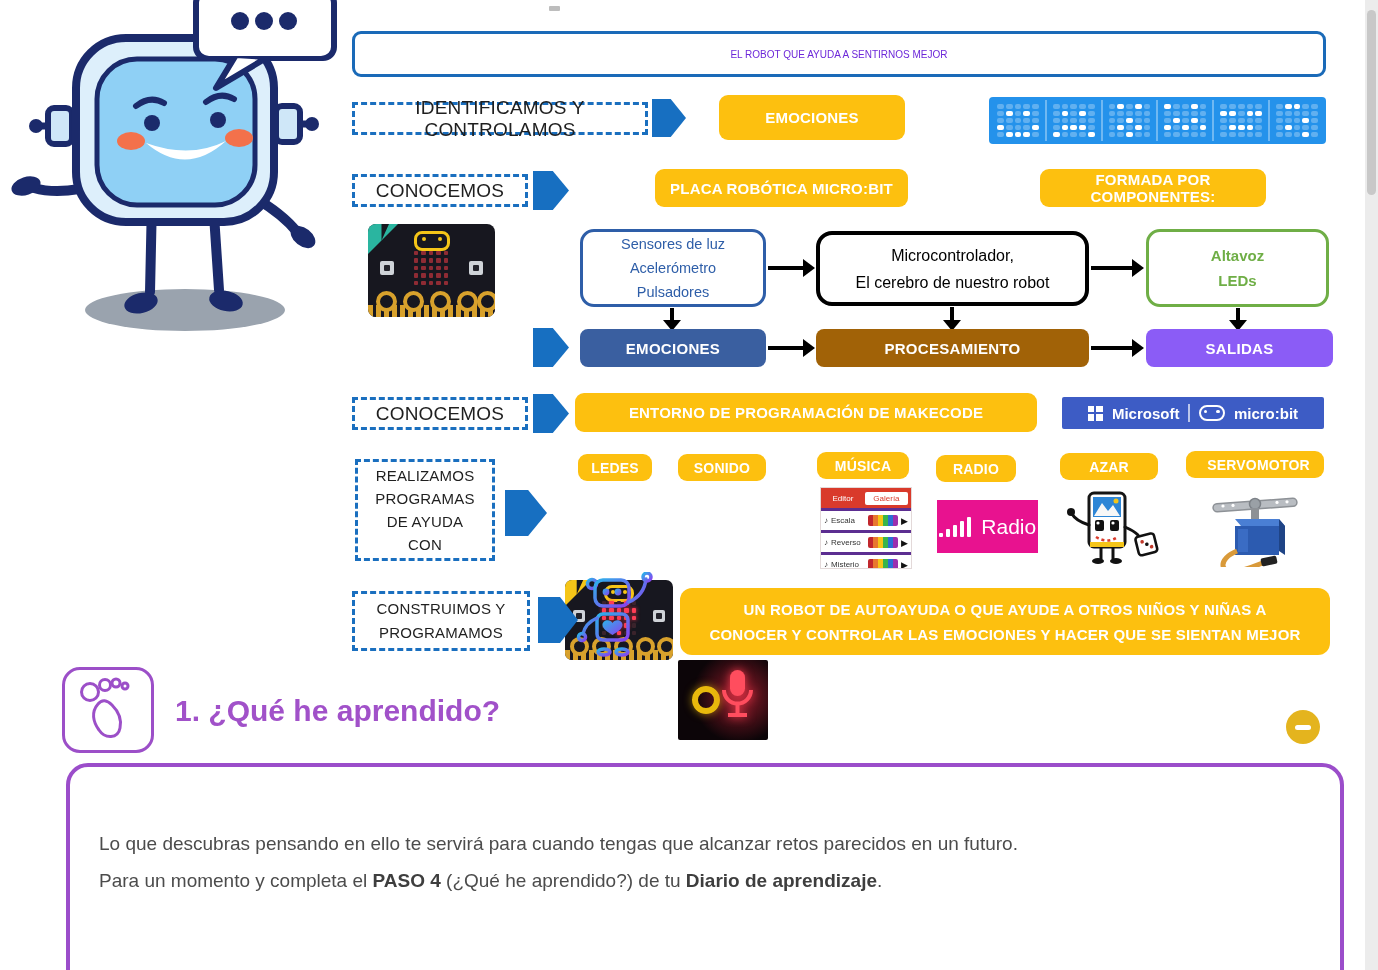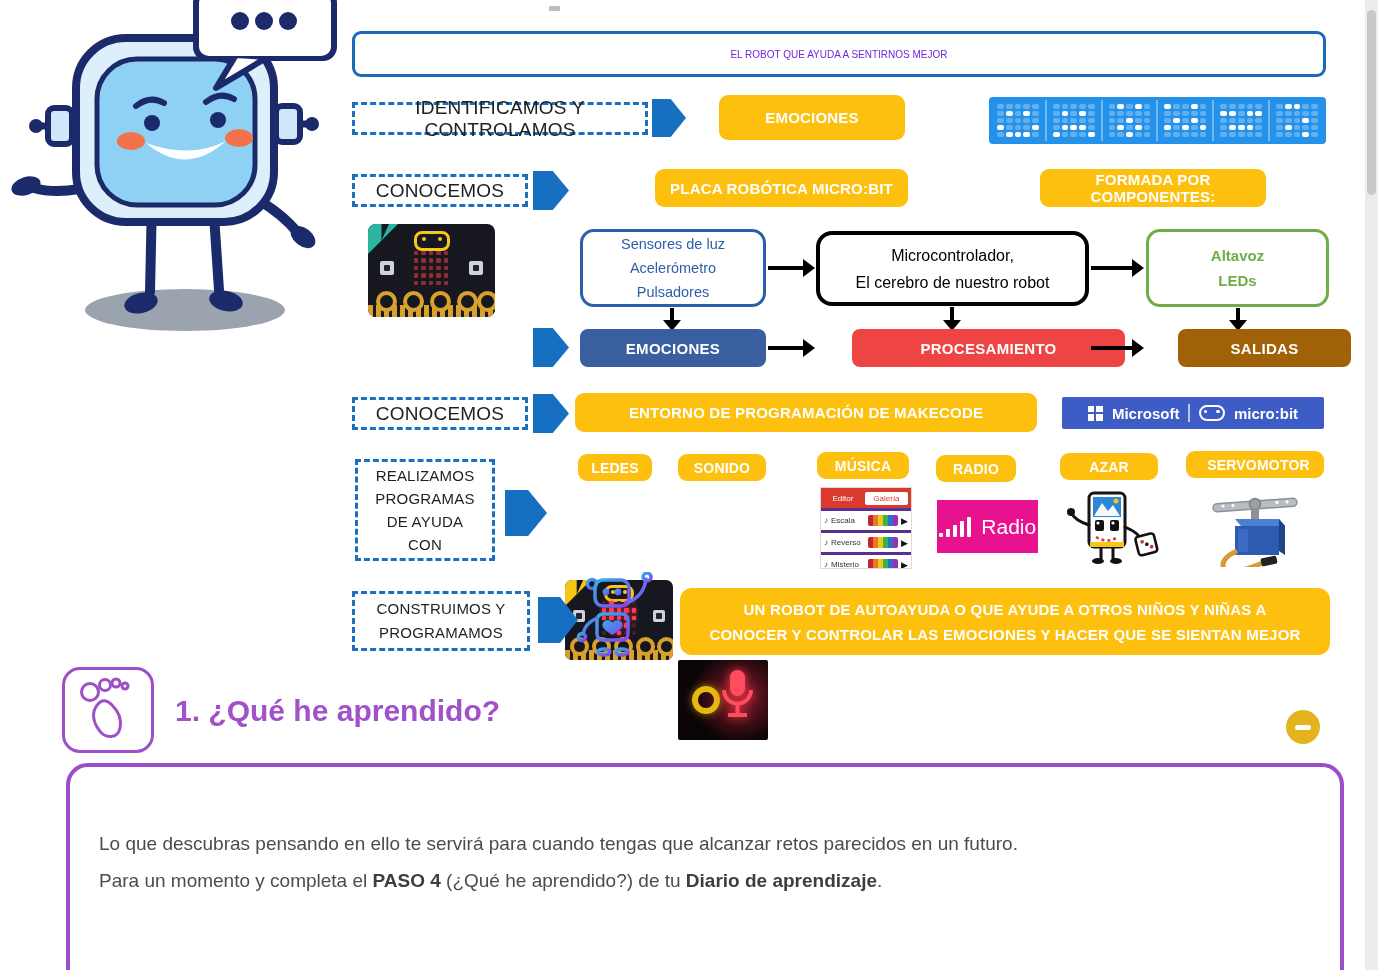--- a/index.html
+++ b/index.html
@@ -387,25 +387,25 @@
   </div>
   <div class="arrow-v" style="left:670px;top:308px;height:13px;"></div>
   <div class="arrow-v" style="left:950px;top:307px;height:14px;"></div>
   <div class="arrow-v" style="left:1236px;top:308px;height:13px;"></div>
 
   <div class="abs pent" style="left:533px;top:328px;width:36px;height:39px;"></div>
   <div class="abs fillbox" style="left:580px;top:329px;width:186px;height:38px;background:#3a5fa0;">
     <span>EMOCIONES</span>
   </div>
   <div class="arrow-h" style="left:768px;top:346px;width:36px;"></div>
-  <div class="abs fillbox" style="left:852px;top:329px;width:273px;height:38px;background:#ef4444;">
+  <div class="abs fillbox" style="left:816px;top:329px;width:273px;height:38px;background:#a16207;">
     <span>PROCESAMIENTO</span>
   </div>
   <div class="arrow-h" style="left:1091px;top:346px;width:42px;"></div>
-  <div class="abs fillbox" style="left:1146px;top:329px;width:173px;height:38px;background:#a16207;margin-left:32px;">
+  <div class="abs fillbox" style="left:1146px;top:329px;width:187px;height:38px;background:#8b5cf6;">
     <span>SALIDAS</span>
   </div>
 
   <div class="abs dashed" style="left:352px;top:397px;width:176px;height:33px;">
     <span>CONOCEMOS</span>
   </div>
   <div class="abs pent" style="left:533px;top:394px;width:36px;height:39px;"></div>
   <div class="abs yellow" style="left:575px;top:393px;width:462px;height:39px;">
     <span>ENTORNO DE PROGRAMACIÓN DE MAKECODE</span>
   </div>

